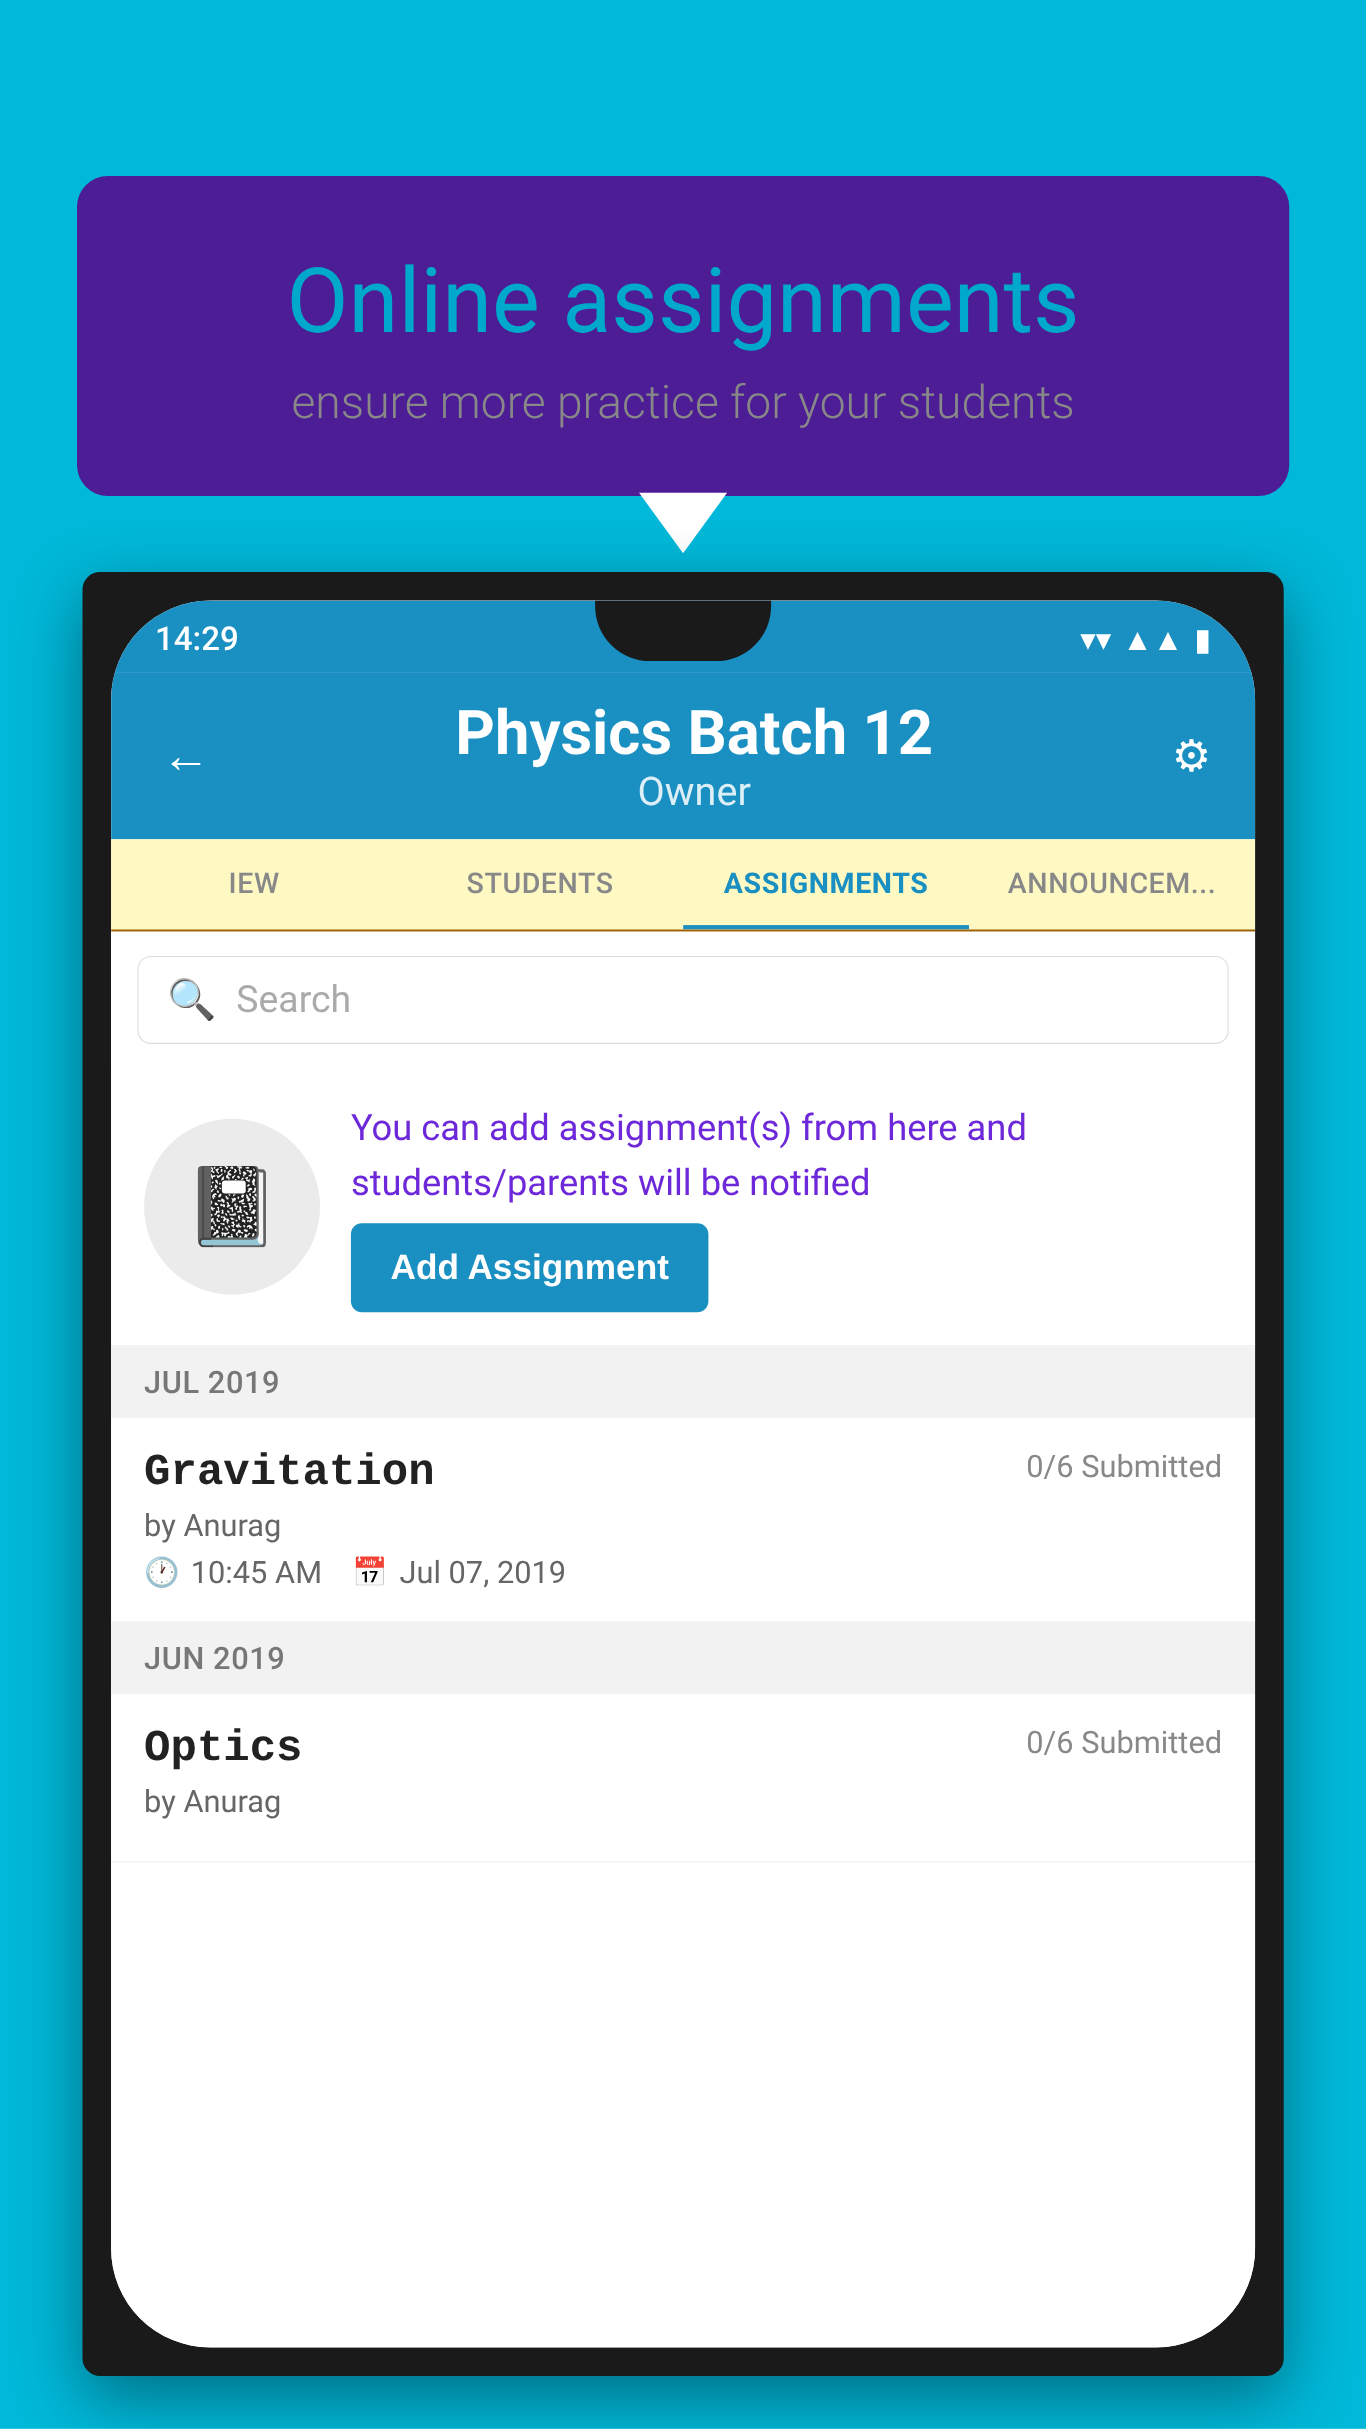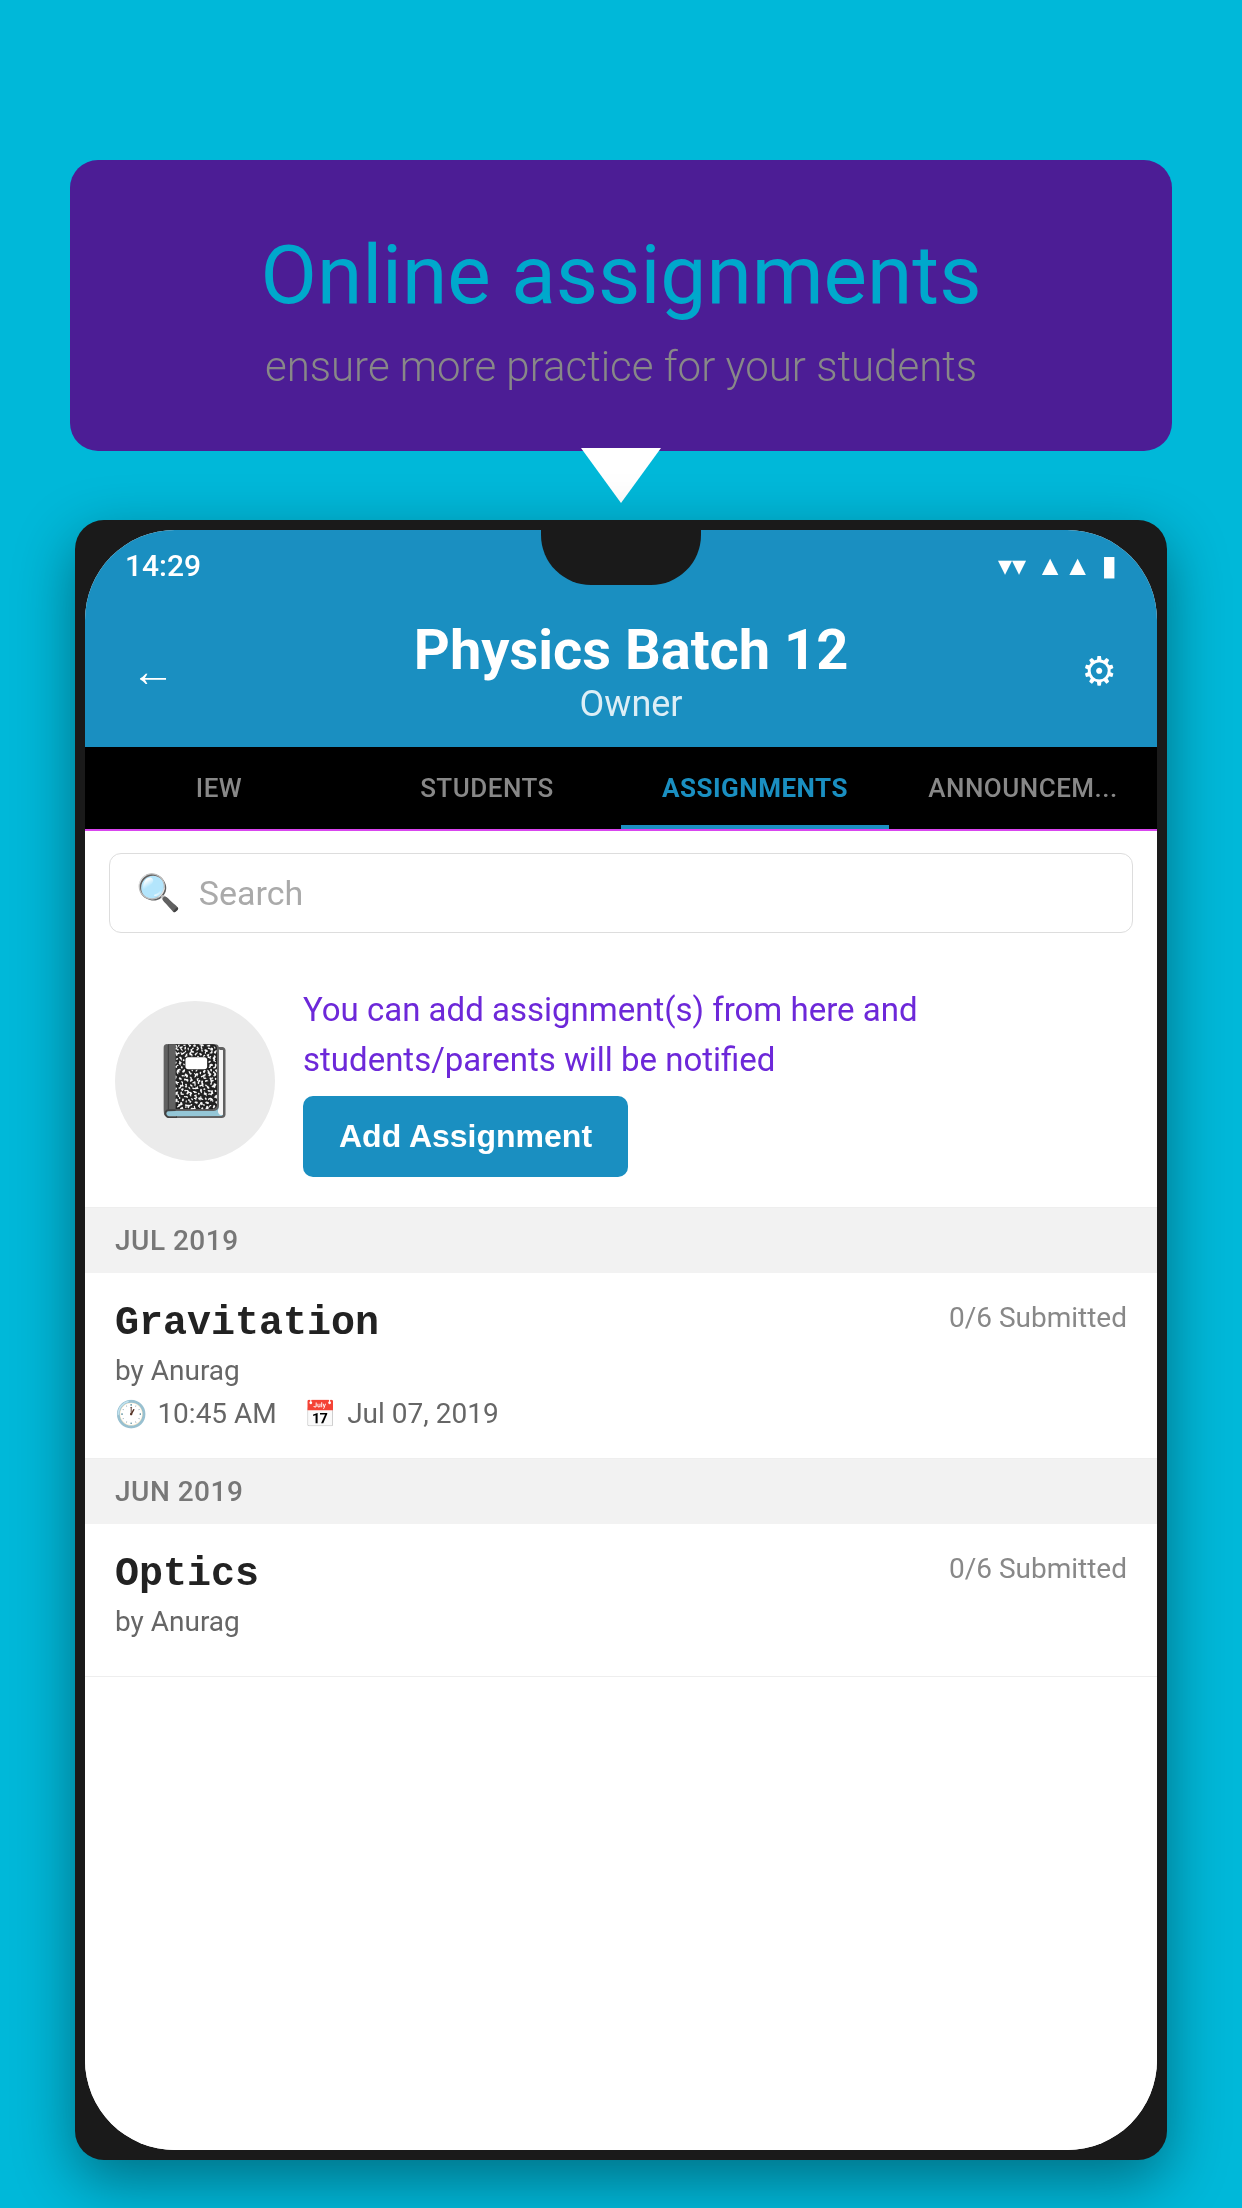--- a/index.html
+++ b/index.html
@@ -53,22 +53,22 @@
 
     
     .phone-frame {
       position: absolute;
       top: 520px;
       left: 75px;
       right: 75px;
       width: 1092px;
       height: 1640px;
       background: #1a1a1a;
-      border-radius: 29px;
-      padding: 10px;
+      border-radius: 16px;
+      padding: 26px;
       box-shadow: 0 20px 60px rgba(0,0,0,0.4);
     }
     .phone-screen {
       width: 100%;
       height: 100%;
       background: white;
       border-radius: 90px;
       overflow: hidden;
       position: relative;
       display: flex;
@@ -141,23 +141,23 @@
       font-weight: 400;
     }
     .settings-btn {
       color: white;
       font-size: 40px;
       cursor: pointer;
     }
 
     
     .tabs-container {
-      background: #000000;
-      display: flex;
-      border-bottom: 2px solid #d946ef;
+      background: #fef9c3;
+      display: flex;
+      border-bottom: 2px solid #a16207;
       flex-shrink: 0;
     }
     .tab {
       flex: 1;
       text-align: center;
       padding: 26px 10px;
       font-size: 26px;
       font-weight: 500;
       color: #888;
       letter-spacing: 0.5px;

